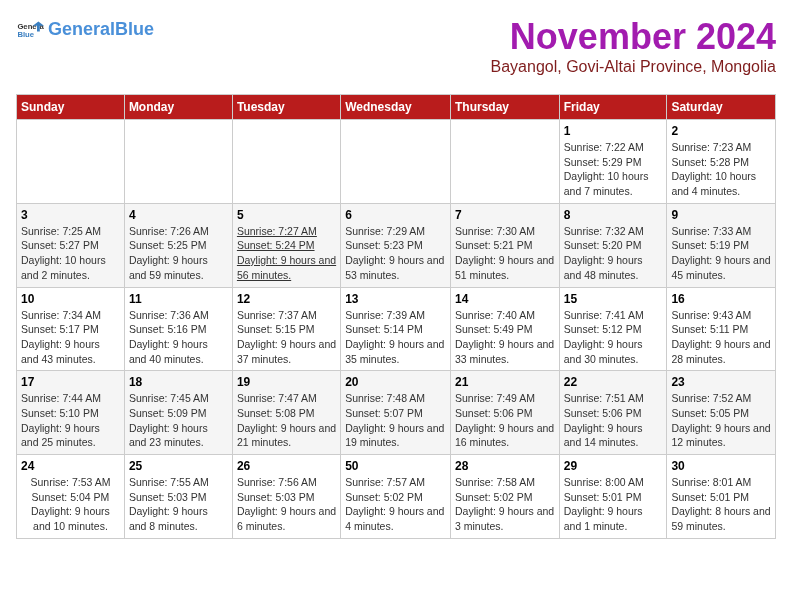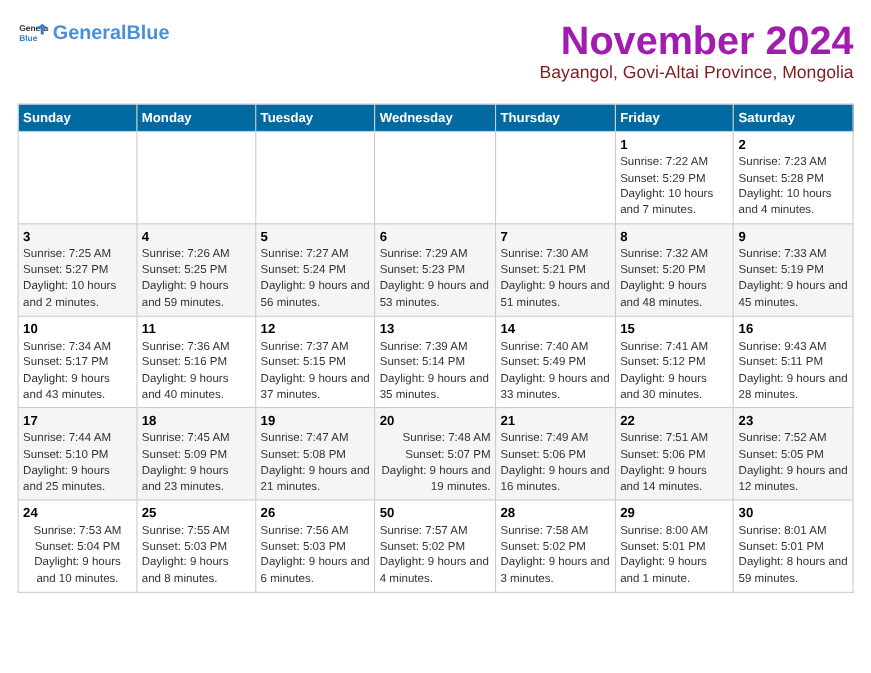--- a/index.html
+++ b/index.html
@@ -42,21 +42,21 @@
       font-size: 16px;
       color: #7f1d1d;
       margin-bottom: 8px;
     }
     .calendar-table {
       width: 100%;
       border-collapse: collapse;
       font-size: 11px;
     }
     .calendar-table th {
-      background: #0369a1;
+      background: #b91c1c;
       color: #fff;
       padding: 5px 4px;
       text-align: left;
       font-size: 12px;
       font-weight: bold;
       border: 1px solid #ccc;
     }
     .calendar-table td {
       border: 1px solid #ccc;
       vertical-align: top;
@@ -152,21 +152,21 @@
 Daylight: 10 hours and 2 minutes.</div>
         </td>
         <td>
           <span class="day-number">4</span>
           <div class="day-info" style="white-space: pre-line;">Sunrise: 7:26 AM
 Sunset: 5:25 PM
 Daylight: 9 hours and 59 minutes.</div>
         </td>
         <td>
           <span class="day-number">5</span>
-          <div class="day-info" style="white-space: pre-line;">Sunrise: 7:27 AM
+          <div class="day-info" style="white-space: pre-line; text-decoration: underline;">Sunrise: 7:27 AM
 Sunset: 5:24 PM
 Daylight: 9 hours and 56 minutes.</div>
         </td>
         <td>
           <span class="day-number">6</span>
           <div class="day-info" style="white-space: pre-line;">Sunrise: 7:29 AM
 Sunset: 5:23 PM
 Daylight: 9 hours and 53 minutes.</div>
         </td>
         <td>
@@ -246,21 +246,21 @@
 Daylight: 9 hours and 23 minutes.</div>
         </td>
         <td>
           <span class="day-number">19</span>
           <div class="day-info" style="white-space: pre-line;">Sunrise: 7:47 AM
 Sunset: 5:08 PM
 Daylight: 9 hours and 21 minutes.</div>
         </td>
         <td>
           <span class="day-number">20</span>
-          <div class="day-info" style="white-space: pre-line; text-align: right;">Sunrise: 7:48 AM
+          <div class="day-info" style="white-space: pre-line;">Sunrise: 7:48 AM
 Sunset: 5:07 PM
 Daylight: 9 hours and 19 minutes.</div>
         </td>
         <td>
           <span class="day-number">21</span>
           <div class="day-info" style="white-space: pre-line;">Sunrise: 7:49 AM
 Sunset: 5:06 PM
 Daylight: 9 hours and 16 minutes.</div>
         </td>
         <td>

